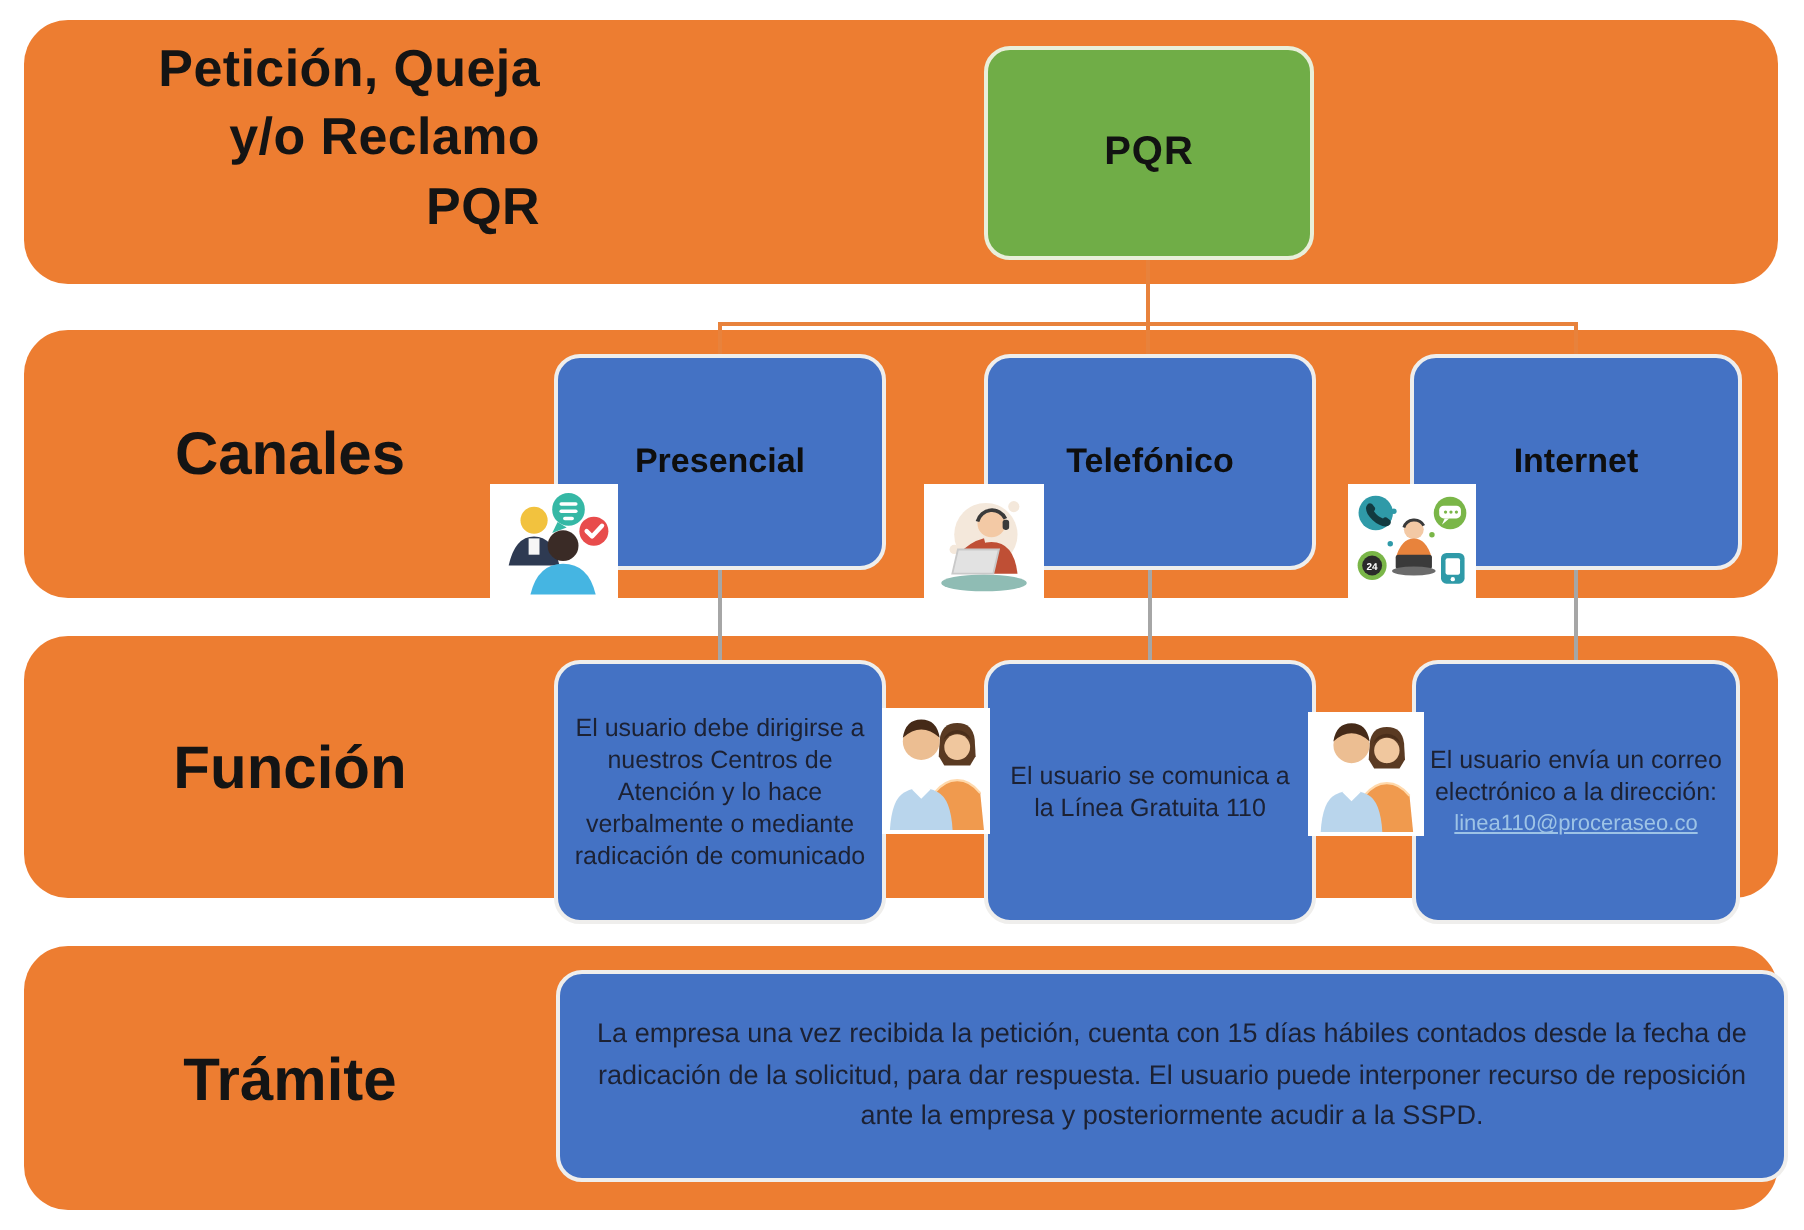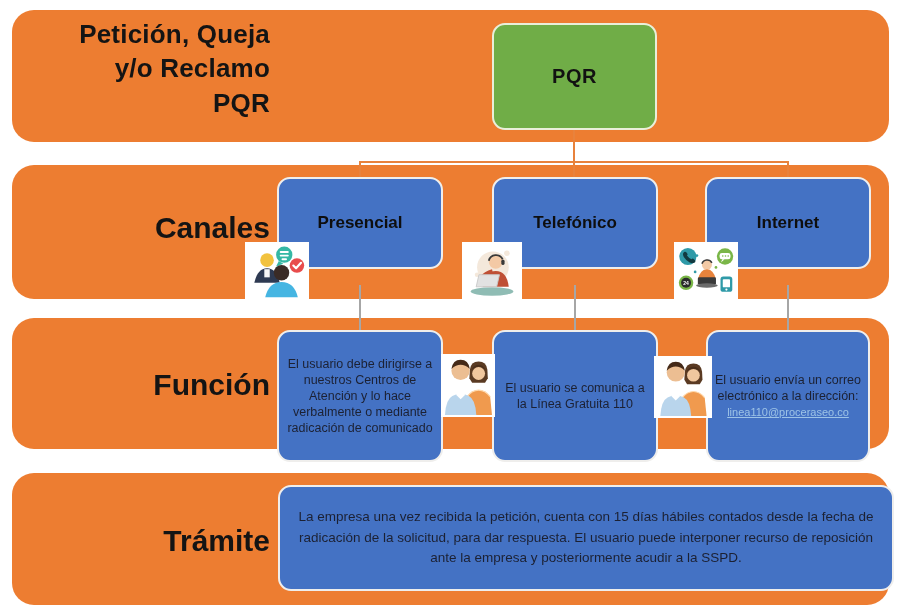--- a/index.html
+++ b/index.html
@@ -15,39 +15,39 @@
   #band-canales { top:165px; height:134px; }
   #band-funcion { top:318px; height:131px; }
   #band-tramite { top:473px; height:132px; }
 
   .diagram-title {
     position:absolute; left:18px; top:17px; width:252px; z-index:2;
     text-align:right; font-size:26px; font-weight:bold; color:#141414;
     line-height:1.32; letter-spacing:0.2px;
   }
   .row-label {
-    position:absolute; z-index:2; width:250px; left:20px; text-align:right;
+    position:absolute; z-index:2; width:250px; left:20px; text-align:center;
     font-size:30px; font-weight:bold; color:#141414;
   }
   #label-canales { top:211px; }
   #label-funcion { top:368px; }
   #label-tramite { top:524px; }
 
   .node {
     position:absolute; z-index:2; box-sizing:border-box; border-radius:13px;
     display:flex; flex-direction:column; align-items:center; justify-content:center;
     text-align:center;
   }
   .node.blue  { background:#4472C4; border:2px solid #efeeec; }
   .node.green { background:#70AD47; border:2px solid #e9efda; }
 
   #pqr-node { left:492px; top:23px; width:165px; height:107px;
     font-size:20px; font-weight:bold; color:#121212; letter-spacing:0.5px; }
 
-  .channel-node { top:177px; width:166px; height:92px;
+  .channel-node { top:177px; width:166px; height:108px;
     font-size:17px; font-weight:bold; color:#0e0e0e; }
   #ch-presencial { left:277px; }
   #ch-telefonico { left:492px; }
   #ch-internet   { left:705px; }
 
   .func-node { top:330px; width:166px; height:132px; padding:5px 7px;
     font-size:12.5px; line-height:1.28; color:#1c2133; }
   #fn-presencial { left:277px; }
   #fn-telefonico { left:492px; }
   #fn-internet   { left:706px; width:164px; }

